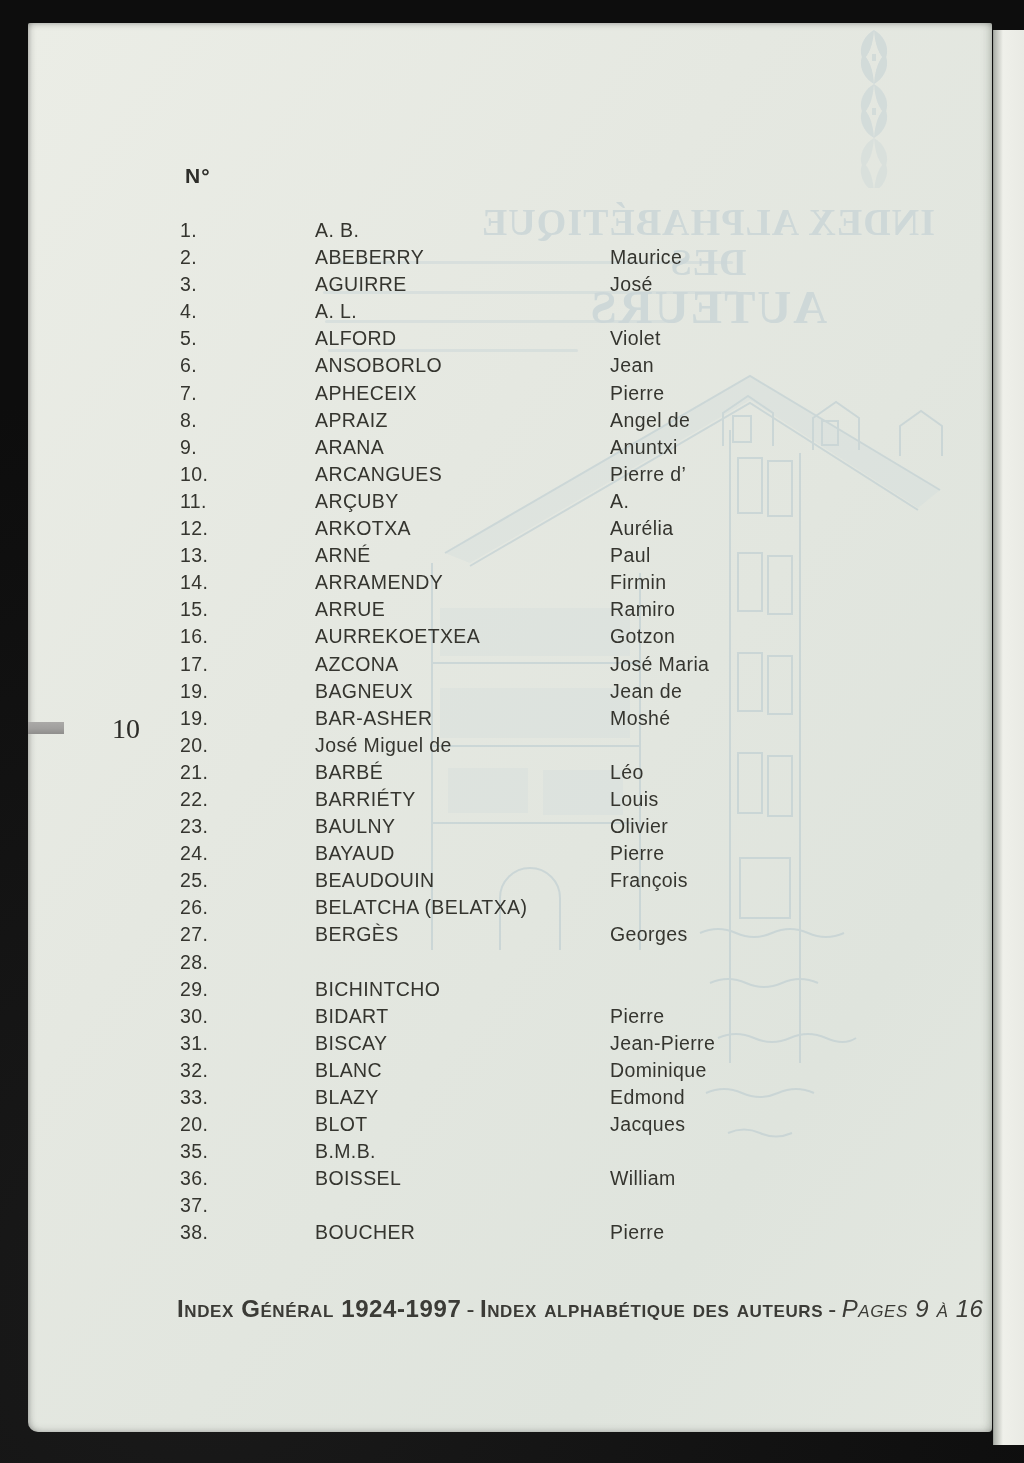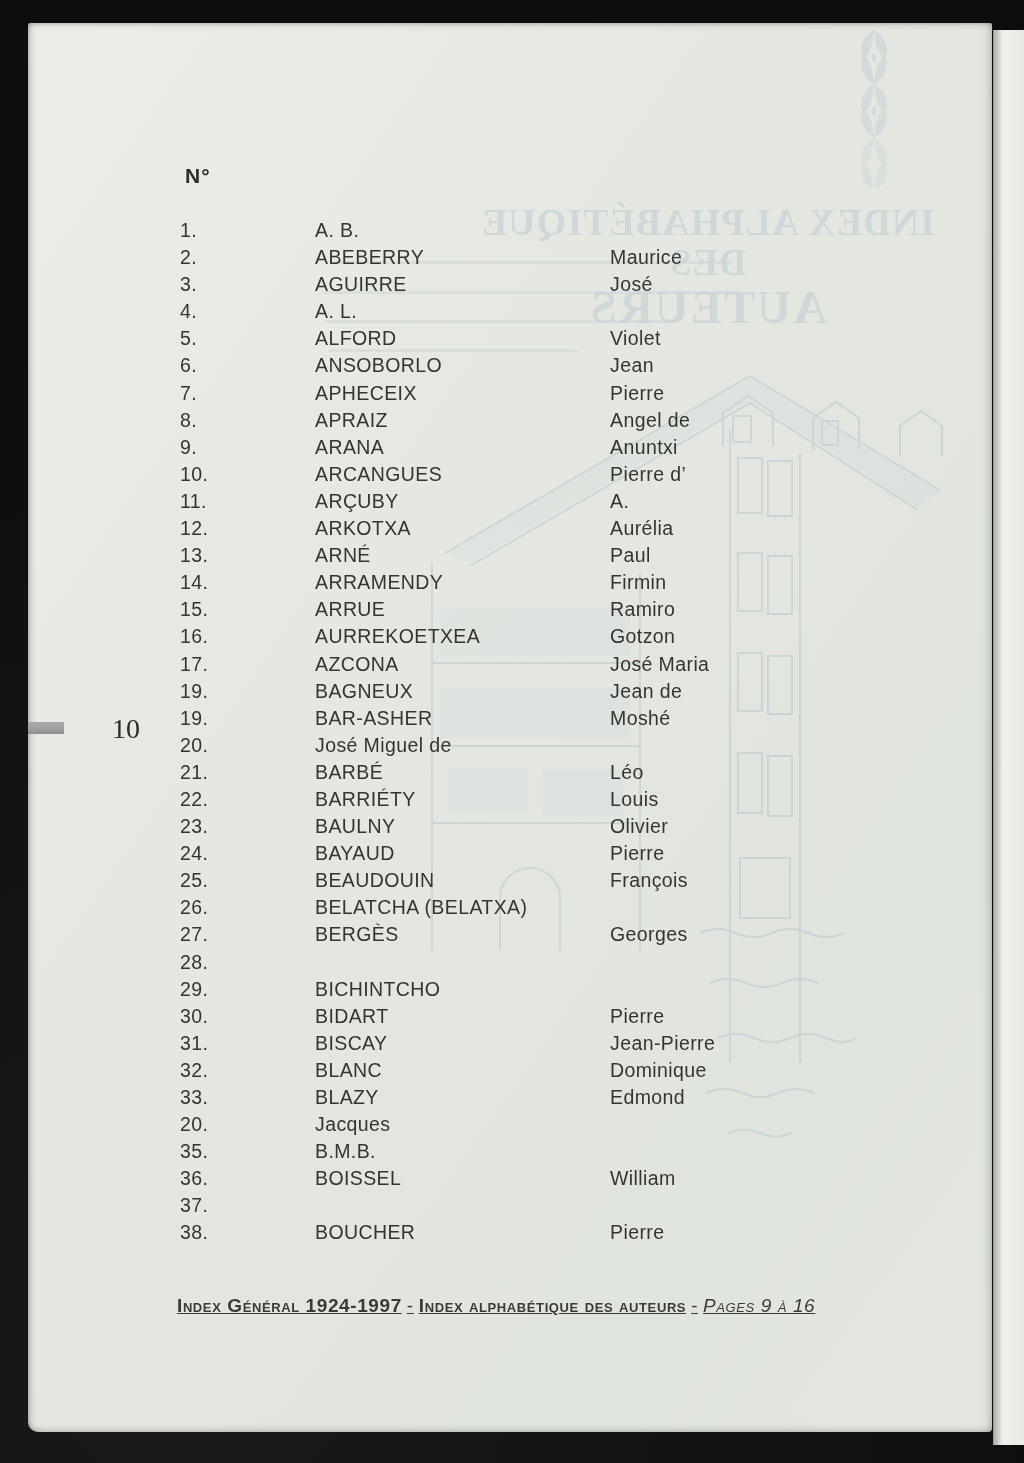--- a/index.html
+++ b/index.html
@@ -79,22 +79,22 @@
   .row{display:flex;height:27.1px;align-items:flex-start;}
   .row span{
     font-size:19.5px;color:var(--ink);letter-spacing:.4px;line-height:25px;
   }
   .col-num{width:135px;flex:none;}
   .col-surname{width:295px;flex:none;}
   .col-firstname{flex:1;}
   
   .footer{
     position:absolute;left:149px;top:1272px;width:700px;
-    font-size:19px;color:#3b3b36;font-weight:600;
-    font-variant:small-caps;letter-spacing:.6px;white-space:nowrap;text-decoration:underline;
+    font-size:24px;color:#3b3b36;font-weight:600;
+    font-variant:small-caps;letter-spacing:.6px;white-space:nowrap;
   }
   .footer .sep{margin:0 5px;font-weight:400;}
   .footer .ital{font-style:italic;font-weight:500;}
 </style>
 </head>
 <body>
 
 <div class="stage">
 
   <div class="page">
@@ -334,20 +334,21 @@
           <span class="col-surname">BLANC</span>
           <span class="col-firstname">Dominique</span>
         </div>
         <div class="row">
           <span class="col-num">33.</span>
           <span class="col-surname">BLAZY</span>
           <span class="col-firstname">Edmond</span>
         </div>
         <div class="row">
           <span class="col-num">20.</span>
+          <span class="col-surname">BLOT</span>
           <span class="col-firstname">Jacques</span>
         </div>
         <div class="row">
           <span class="col-num">35.</span>
           <span class="col-surname">B.M.B.</span>
           <span class="col-firstname"></span>
         </div>
         <div class="row">
           <span class="col-num">36.</span>
           <span class="col-surname">BOISSEL</span>

